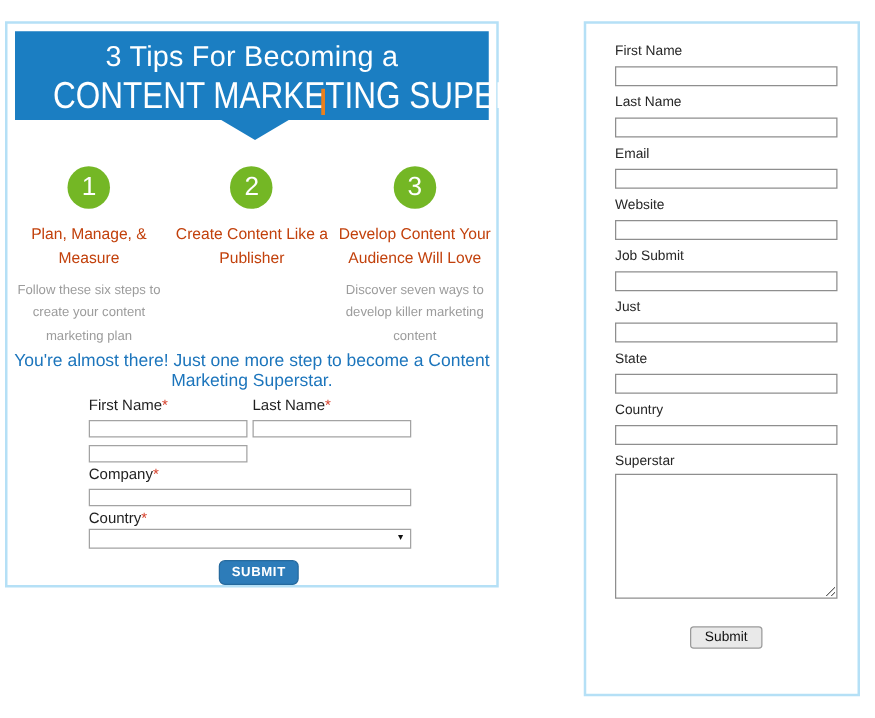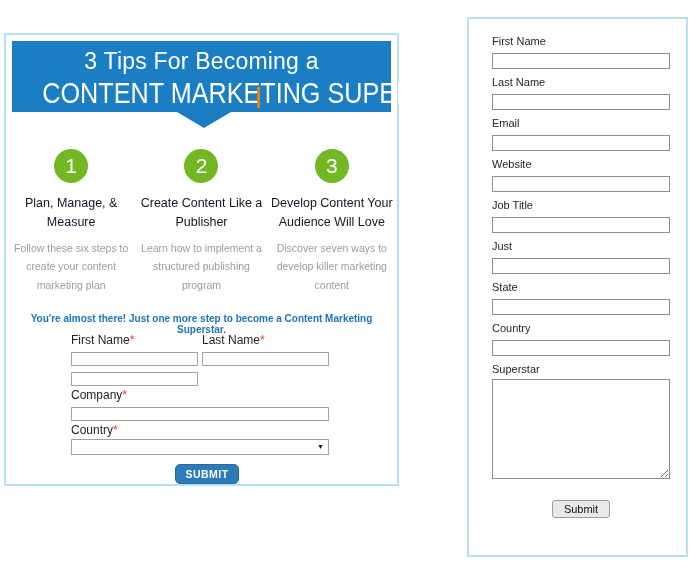--- a/index.html
+++ b/index.html
@@ -5,21 +5,21 @@
   * { box-sizing: border-box; }
   html,body { margin:0; padding:0; }
   body {
     width:700px; height:574px; position:relative; background:#ffffff;
     font-family:"Liberation Sans", sans-serif; overflow:hidden;
   }
 
   
   .panel-left {
     position:absolute; left:4px; top:17px; width:395px; height:453px;
-    border:2px solid #b5e0f6; background:#ffffff;margin-top:16px;
+    border:2px solid #b5e0f6; background:#ffffff;
   }
   .banner {
     position:absolute; left:6px; top:6px; width:379px; height:71px;
     background:#1b7ec2; color:#ffffff; text-align:center;
   }
   .banner-line1 {
     padding-top:7px; font-size:23px; font-weight:300; letter-spacing:0.2px;
   }
   .banner-line2 {
     font-size:30px; font-weight:400; white-space:nowrap;
@@ -37,30 +37,30 @@
   .tips {
     position:absolute; left:0; top:114px; width:100%; display:flex;
   }
   .tip { flex:1 1 0; text-align:center; padding:0 4px; }
   .tip-circle {
     width:34px; height:34px; border-radius:50%; background:#74b725;
     color:#ffffff; font-size:21px; line-height:34px; margin:0 auto;
     font-weight:400;
   }
   .tip-heading {
-    margin-top:11px; font-size:12.5px; color:#0f172a; line-height:1.5;
+    margin-top:11px; font-size:12.5px; color:#c2410c; line-height:1.5;
     white-space:pre-line;
   }
   .tip-desc {
     margin-top:7px; font-size:10.5px; color:#9c9c9c; line-height:1.8;
     white-space:pre-line;
   }
   .cta {
-    position:absolute; left:0; right:0; top:278px; margin:0;
-    text-align:center; font-size:10px; font-weight:bold; color:#1c75bc;
+    position:absolute; left:0; right:0; top:261px; margin:0;
+    text-align:center; font-size:14px; font-weight:normal; color:#1c75bc;
   }
   .lform {
     position:absolute; left:65px; top:299px; width:258px;
     display:grid; grid-template-columns:1fr 1fr; column-gap:4px;
   }
   .lcell.full { grid-column:1 / 3; }
   .lform label {
     display:block; font-size:12px; color:#1f1f1f; line-height:13px;
     margin-bottom:2px;
   }
@@ -127,23 +127,20 @@
       <div class="tip-heading">Plan, Manage, &amp;
 Measure</div>
       <div class="tip-desc">Follow these six steps to
 create your content
 marketing plan</div>
     </div>
     <div class="tip">
       <div class="tip-circle">2</div>
       <div class="tip-heading">Create Content Like a
 Publisher</div>
-      <div class="tip-desc">Learn how to implement a
-structured publishing
-program</div>
     </div>
     <div class="tip">
       <div class="tip-circle">3</div>
       <div class="tip-heading">Develop Content Your
 Audience Will Love</div>
       <div class="tip-desc">Discover seven ways to
 develop killer marketing
 content</div>
     </div>
   </div>
@@ -189,21 +186,21 @@
   </div>
   <div class="rgroup">
     <label>Email</label>
     <input class="rtext" type="text" style="">
   </div>
   <div class="rgroup">
     <label>Website</label>
     <input class="rtext" type="text" style="">
   </div>
   <div class="rgroup">
-    <label>Job Title</label>
+    <label>Job Submit</label>
     <input class="rtext" type="text" style="">
   </div>
   <div class="rgroup">
     <label>Just</label>
     <input class="rtext" type="text" style="">
   </div>
   <div class="rgroup">
     <label>State</label>
     <input class="rtext" type="text" style="">
   </div>

